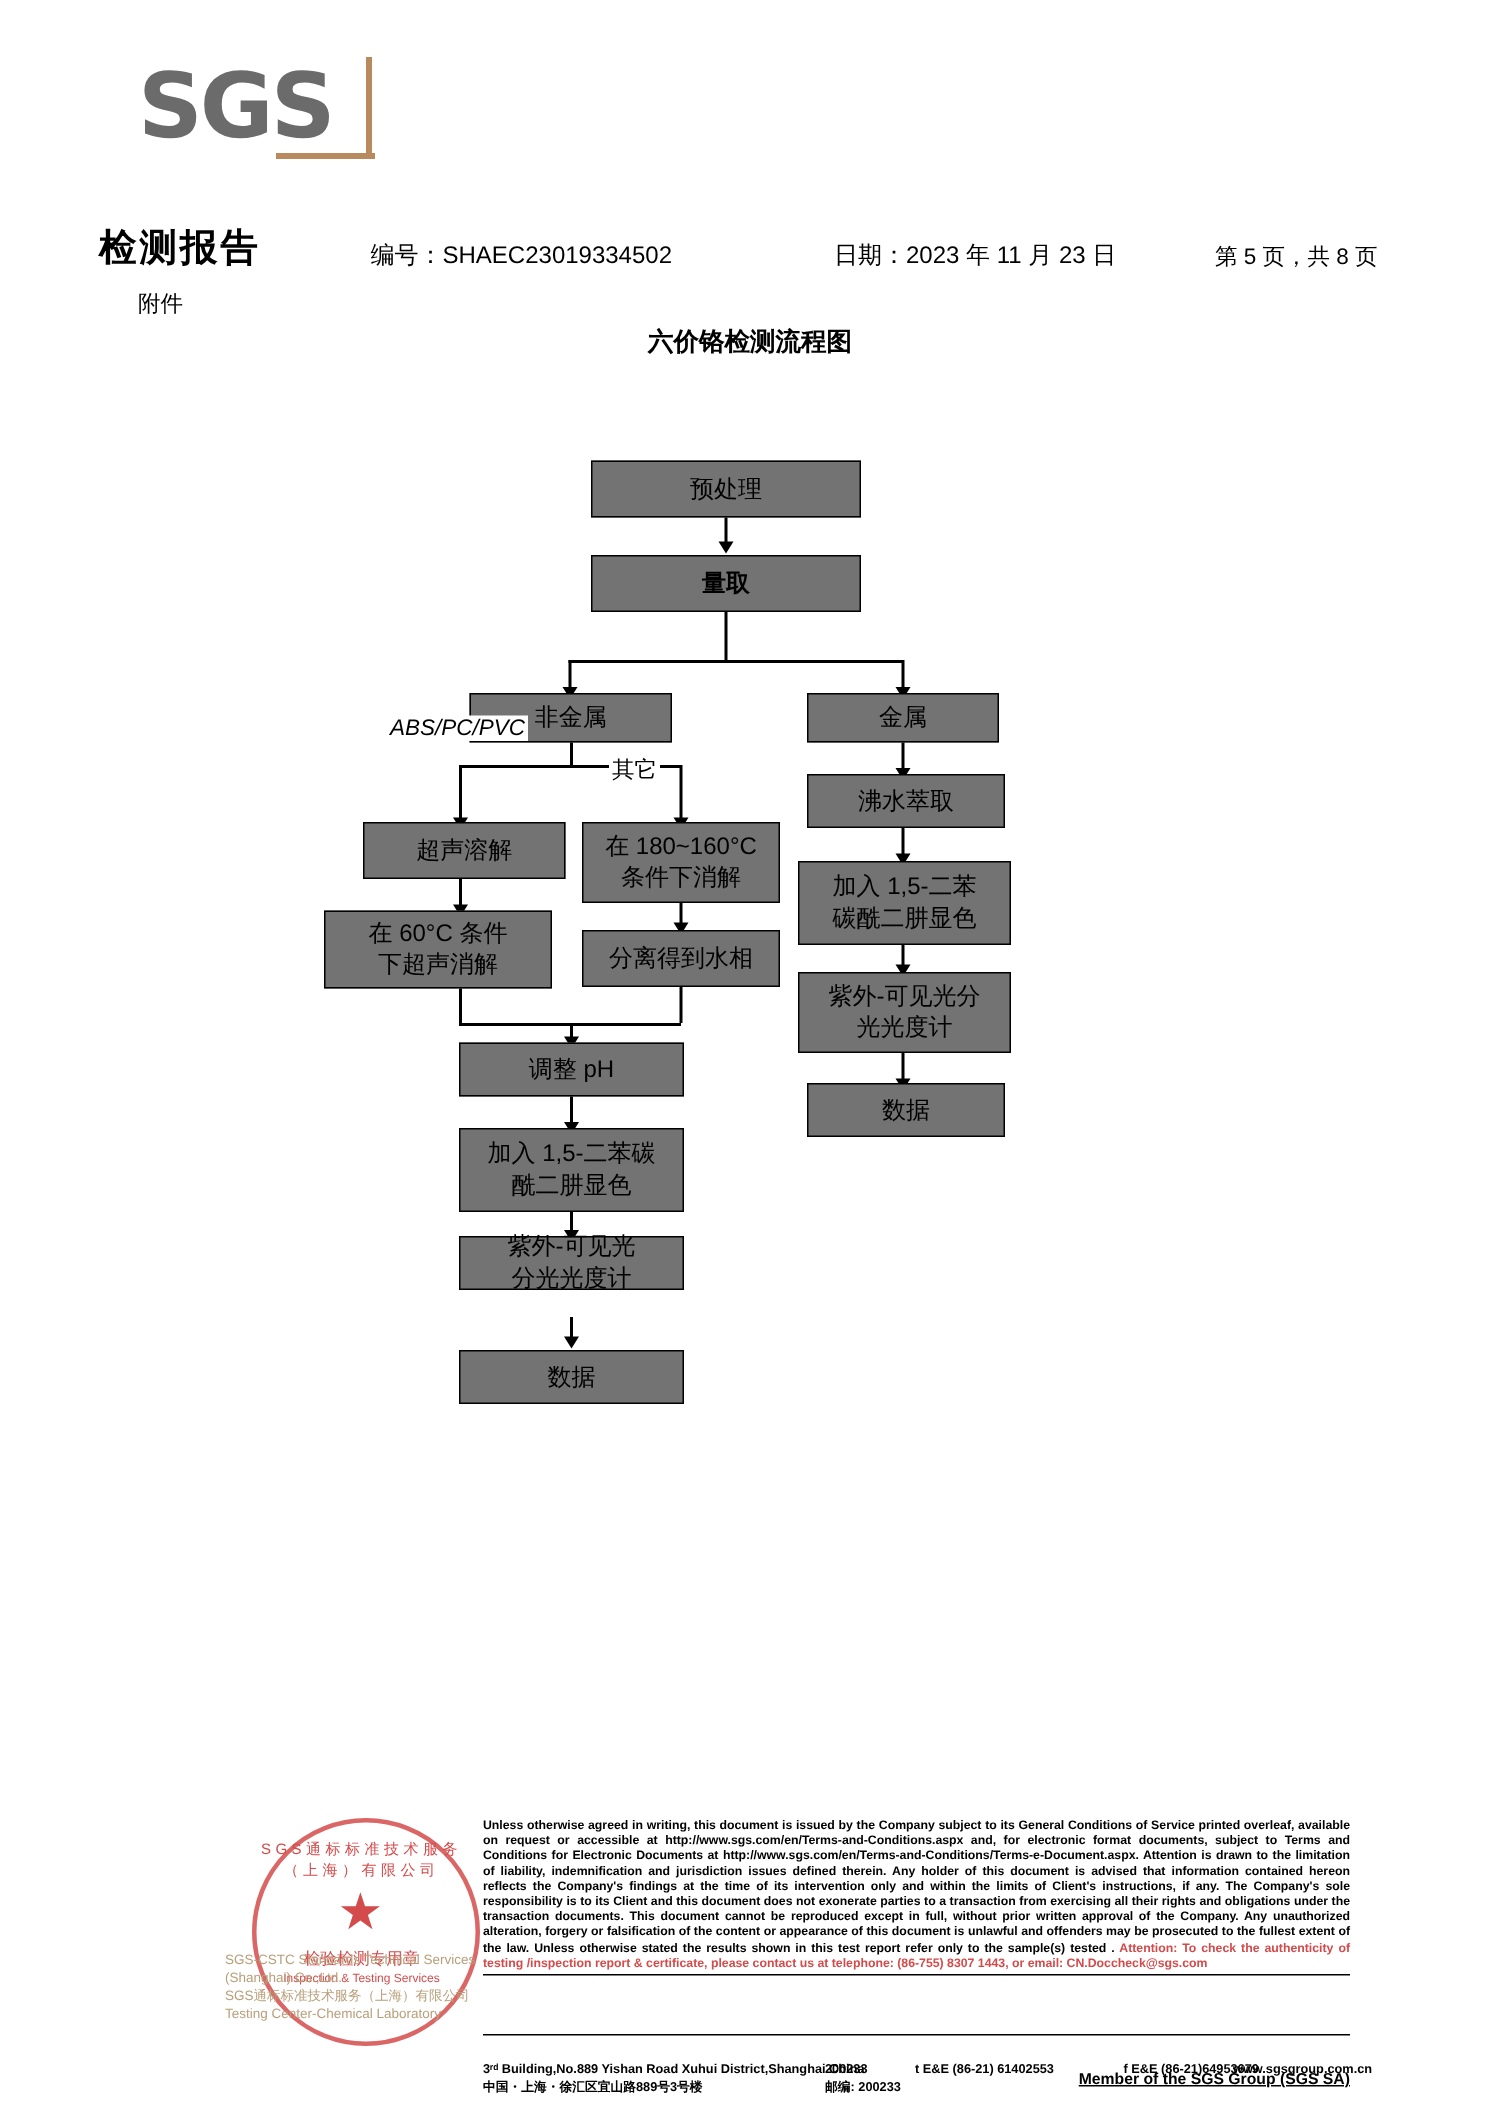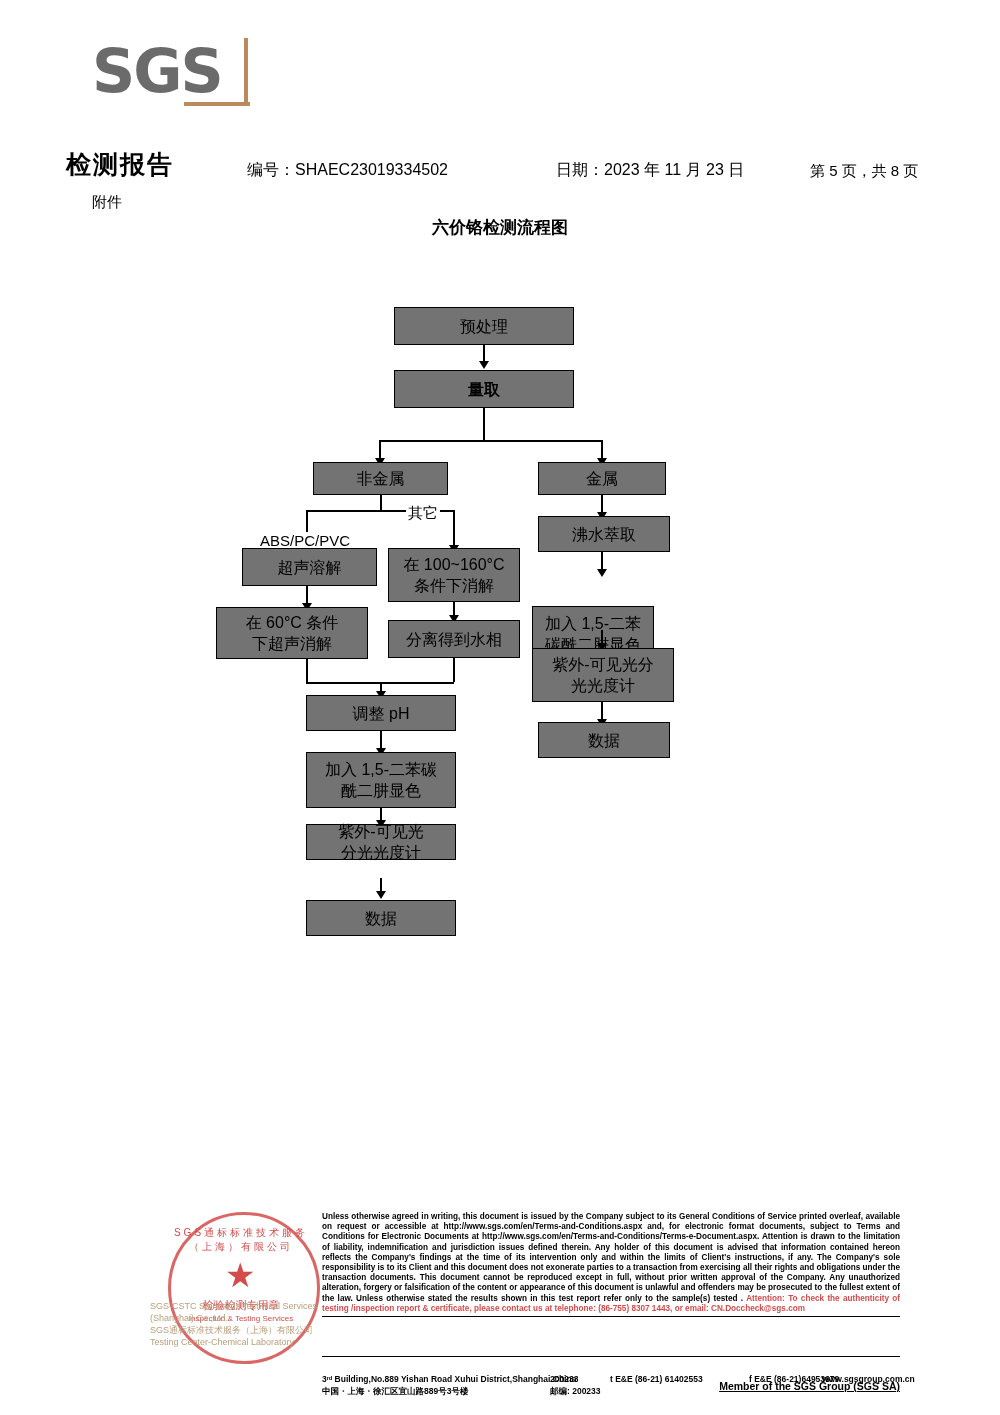--- a/index.html
+++ b/index.html
@@ -284,31 +284,31 @@
   <div class="node" style="left:313px; top:462px; width:135px; height:33px;">非金属</div>
   <div class="node" style="left:538px; top:462px; width:128px; height:33px;">金属</div>
 
   <div class="ln v" style="left:380px; top:495px; height:15px;"></div>
   <div class="ln h" style="left:306px; top:510px; width:148px;"></div>
   <div class="ln v" style="left:306px; top:510px; height:36px;"></div>
   <div class="arrow" style="left:302px; top:545px;"></div>
   <div class="ln v" style="left:453px; top:510px; height:36px;"></div>
   <div class="arrow" style="left:449px; top:545px;"></div>
 
-  <div class="edge-label" style="left:258px; top:532px;">ABS/PC/PVC</div>
+  <div class="edge-label" style="left:258px; top:477px;font-style:italic;">ABS/PC/PVC</div>
   <div class="edge-label" style="left:406px; top:504px;">其它</div>
 
   <div class="node" style="left:242px; top:548px; width:135px; height:38px;">超声溶解</div>
   <div class="ln v" style="left:306px; top:586px; height:18px;"></div>
   <div class="arrow" style="left:302px; top:603px;"></div>
 
   <div class="node" style="left:216px; top:607px; width:152px; height:52px; white-space:pre-line;">在 60°C 条件
 下超声消解</div>
 
-  <div class="node" style="left:388px; top:548px; width:132px; height:54px; white-space:pre-line;">在 100~160°C
+  <div class="node" style="left:388px; top:548px; width:132px; height:54px; white-space:pre-line;">在 180~160°C
 条件下消解</div>
   <div class="ln v" style="left:453px; top:602px; height:14px;"></div>
   <div class="arrow" style="left:449px; top:615px;"></div>
 
   <div class="node" style="left:388px; top:620px; width:132px; height:38px;">分离得到水相</div>
 
   <div class="ln v" style="left:306px; top:659px; height:23px;"></div>
   <div class="ln v" style="left:453px; top:658px; height:24px;"></div>
   <div class="ln h" style="left:306px; top:682px; width:148px;"></div>
   <div class="ln v" style="left:380px; top:682px; height:11px;"></div>
@@ -330,21 +330,21 @@
 
   <div class="node" style="left:306px; top:900px; width:150px; height:36px;">数据</div>
 
   <div class="ln v" style="left:601px; top:495px; height:18px;"></div>
   <div class="arrow" style="left:597px; top:512px;"></div>
 
   <div class="node" style="left:538px; top:516px; width:132px; height:36px;">沸水萃取</div>
   <div class="ln v" style="left:601px; top:552px; height:18px;"></div>
   <div class="arrow" style="left:597px; top:569px;"></div>
 
-  <div class="node" style="left:532px; top:574px; width:122px; height:56px; white-space:pre-line;margin-top:32px;">加入 1,5-二苯
+  <div class="node" style="left:532px; top:574px; width:142px; height:56px; white-space:pre-line;">加入 1,5-二苯
 碳酰二肼显色</div>
   <div class="ln v" style="left:601px; top:630px; height:14px;"></div>
   <div class="arrow" style="left:597px; top:643px;"></div>
 
   <div class="node" style="left:532px; top:648px; width:142px; height:54px; white-space:pre-line;">紫外-可见光分
 光光度计</div>
   <div class="ln v" style="left:601px; top:702px; height:18px;"></div>
   <div class="arrow" style="left:597px; top:719px;"></div>
 
   <div class="node" style="left:538px; top:722px; width:132px; height:36px;">数据</div>

